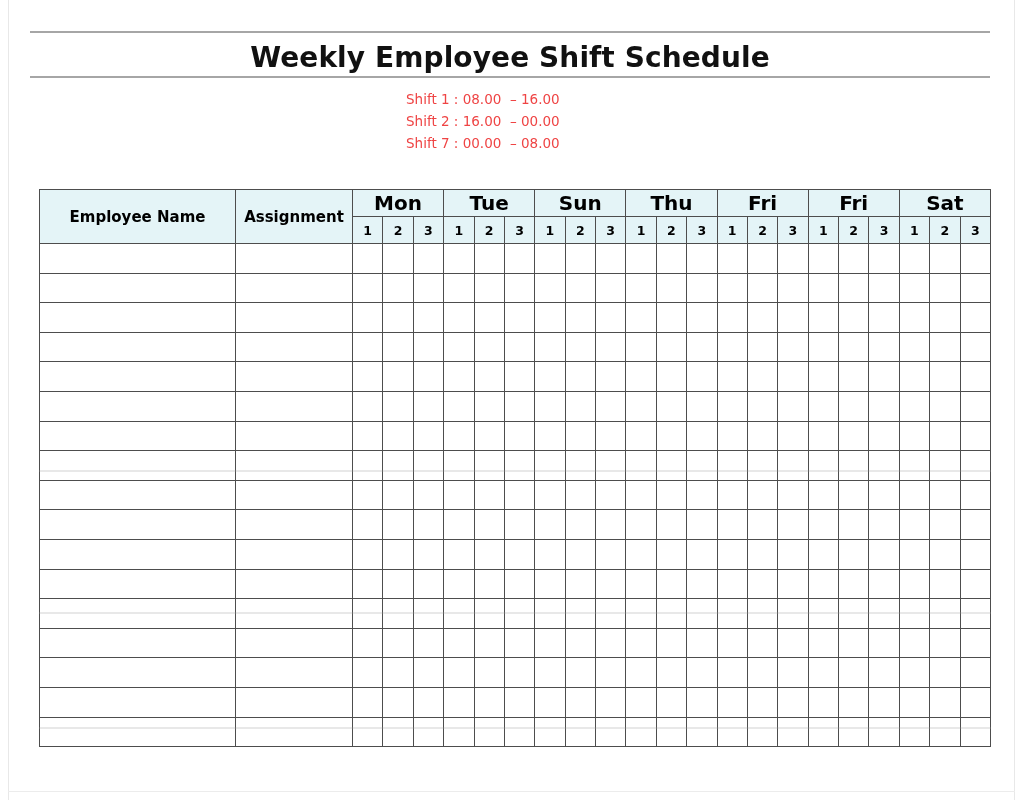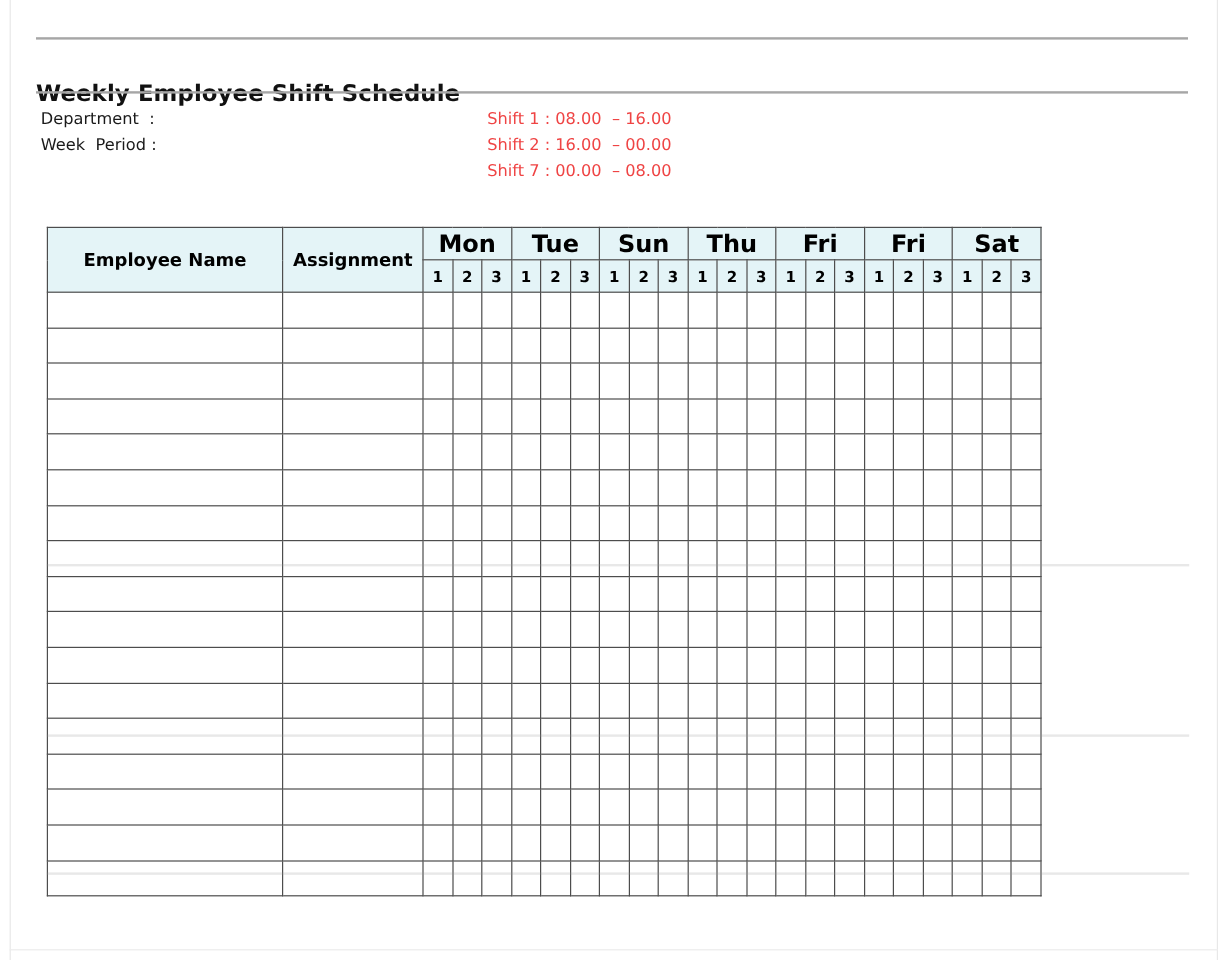--- a/index.html
+++ b/index.html
@@ -52,25 +52,25 @@
     background: #a6a6a6;
   }
   .rule-top { top: 31px; }
   .rule-bottom { top: 76px; }
 
   .title {
     position: absolute;
     left: 30px;
     top: 41px;
     width: 960px;
-    font-size: 19px;
+    text-align: center;
+    font-size: 28px;
     font-weight: bold;
     letter-spacing: 0.1px;
     color: #111111;
-    margin-top: 26px;
   }
 
   
   .meta-left {
     position: absolute;
     left: 34px;
     top: 88px;
     font-size: 13.5px;
     line-height: 22px;
     color: #1a1a1a;
@@ -92,21 +92,21 @@
   
   .table-wrap {
     position: absolute;
     left: 39px;
     top: 189px;
     width: 952px;
   }
   table.schedule {
     border-collapse: collapse;
     table-layout: fixed;
-    width: 829px;
+    width: 952px;
   }
   table.schedule th,
   table.schedule td {
     border: 1px solid #4d4d4d;
     padding: 0;
     margin: 0;
   }
   thead th {
     background: #e4f4f7;
     font-weight: bold;
@@ -156,24 +156,20 @@
 <div class="sheet">
 
   <div class="page-edge-left"></div>
   <div class="page-edge-right"></div>
   <div class="page-edge-bottom"></div>
 
   <div class="rule rule-top"></div>
   <div class="title">Weekly Employee Shift Schedule</div>
   <div class="rule rule-bottom"></div>
 
-  <div class="meta-left">
-    <div class="row">Department  :</div>
-    <div class="row">Week  Period :</div>
-  </div>
 
   <div class="meta-right">
     <div class="row">Shift 1 : 08.00  – 16.00</div>
     <div class="row">Shift 2 : 16.00  – 00.00</div>
     <div class="row">Shift 7 : 00.00  – 08.00</div>
   </div>
 
   <div class="table-wrap">
     <table class="schedule">
       <thead>

